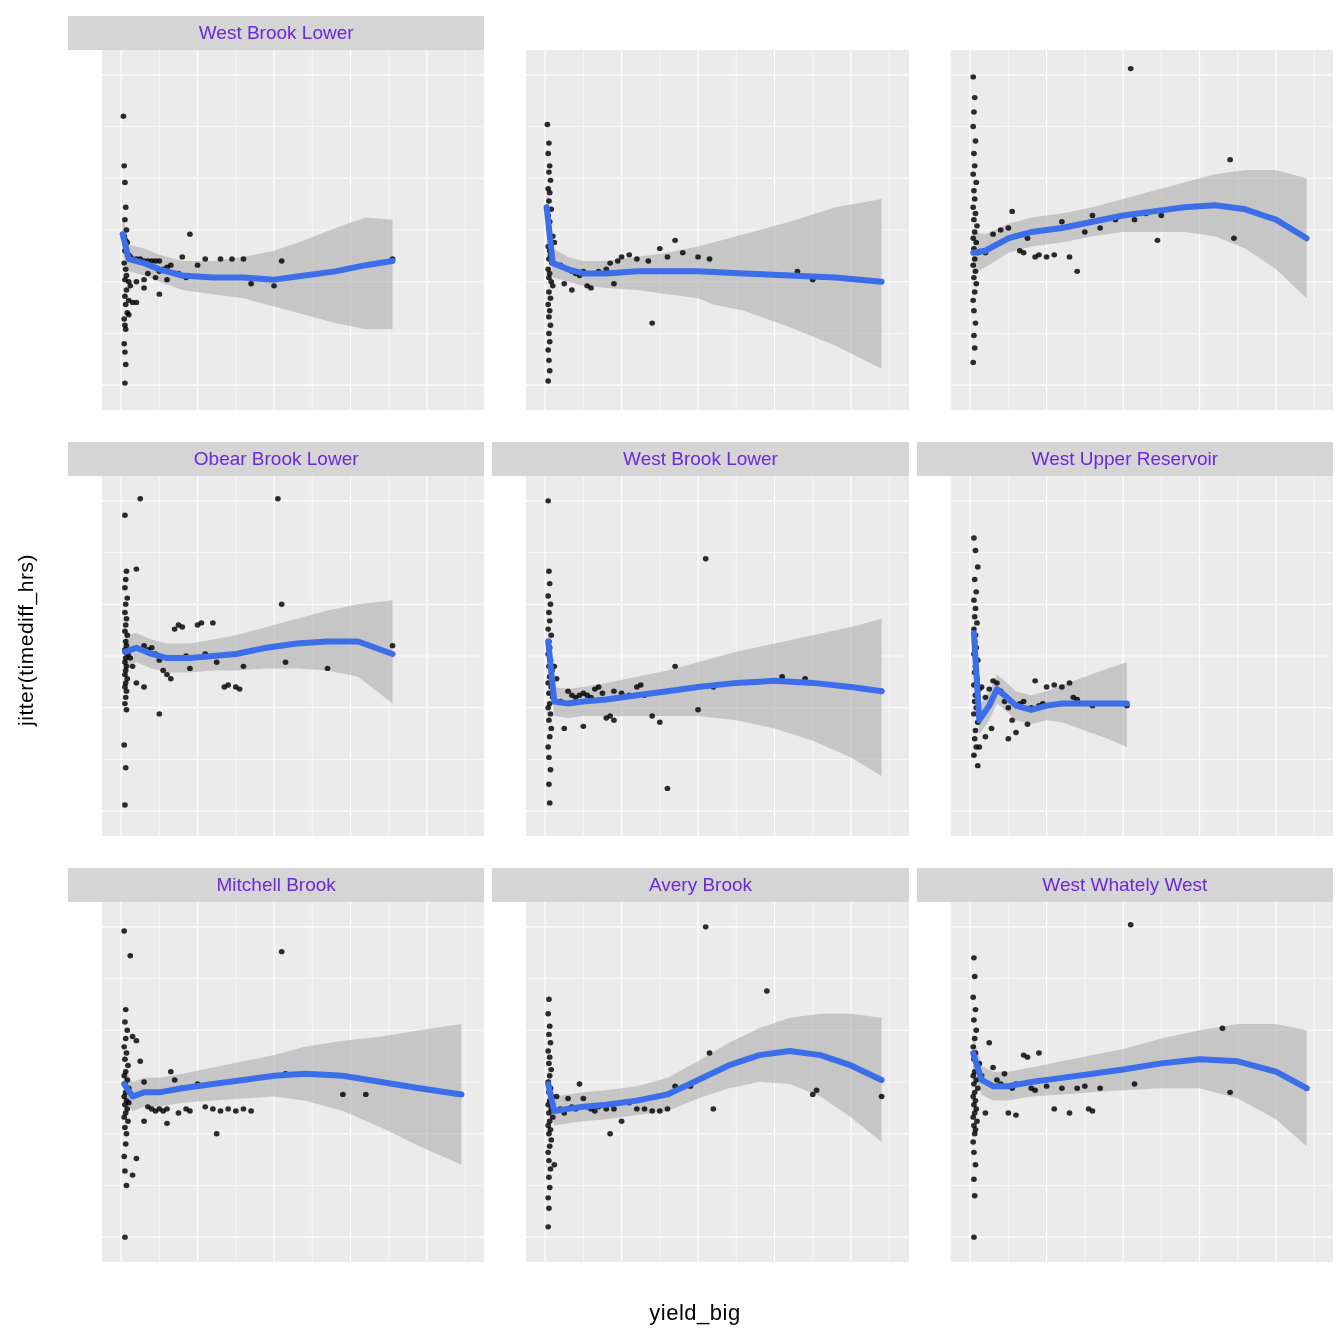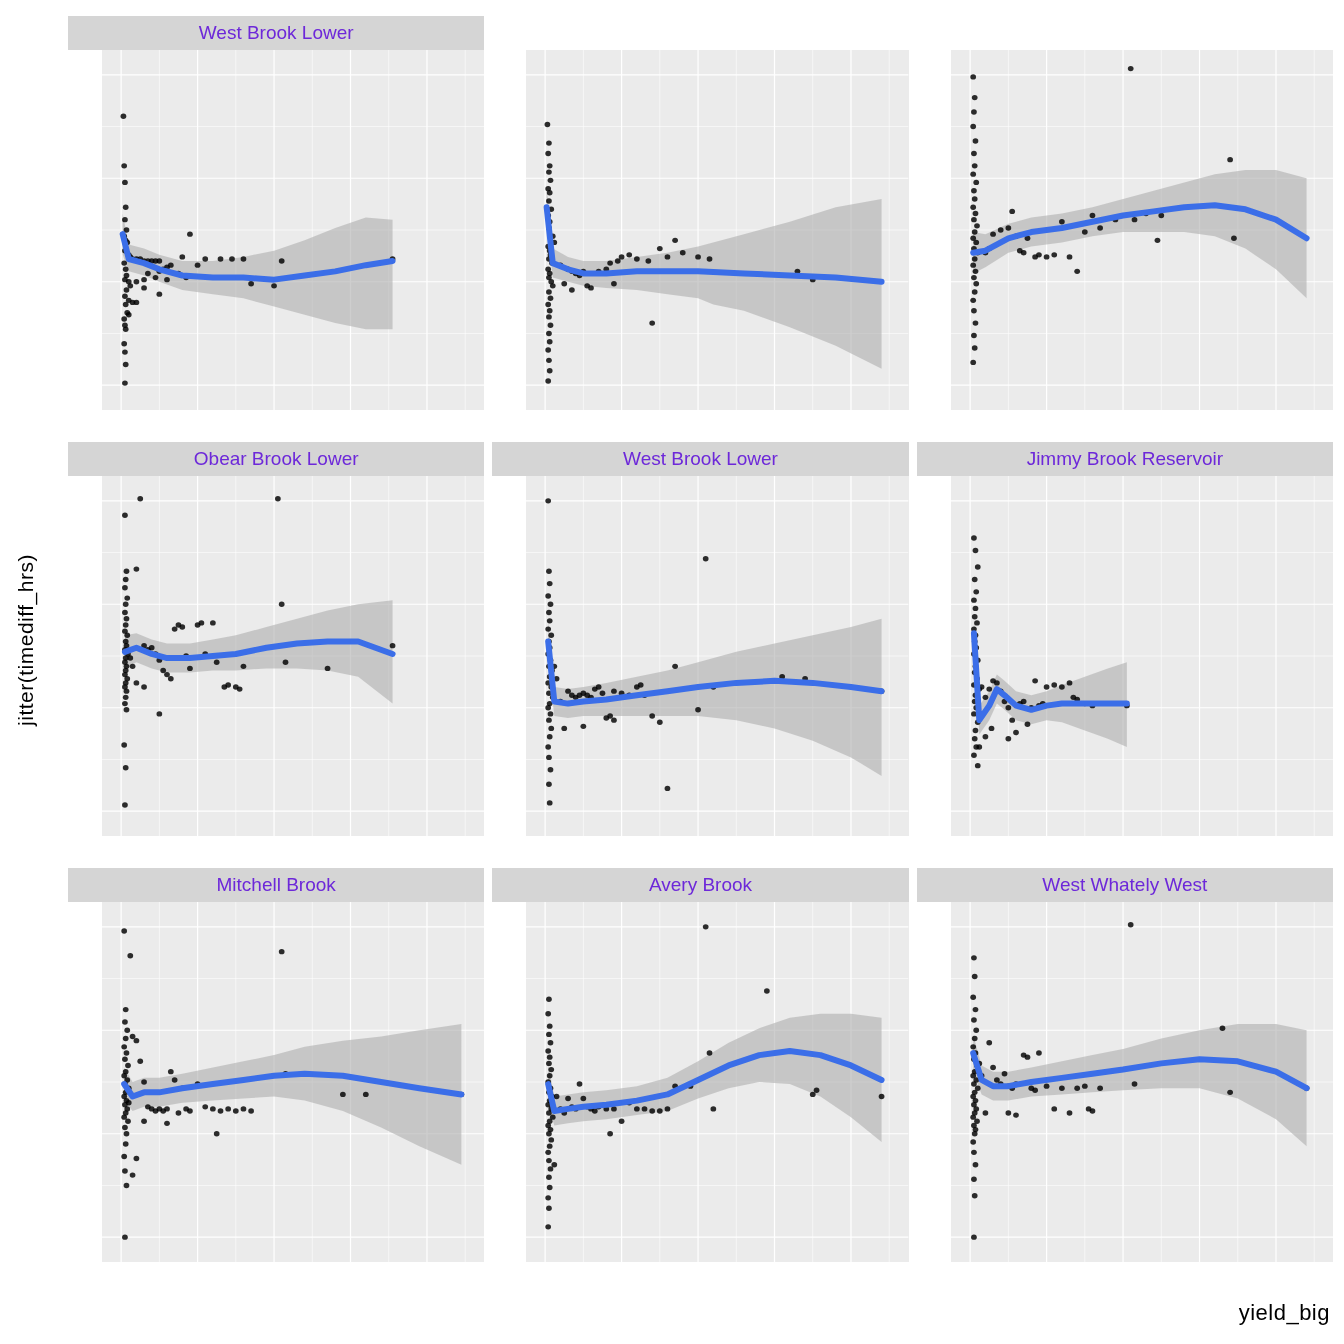--- a/index.html
+++ b/index.html
@@ -33,21 +33,21 @@
     text-align: center;
     font-size: 21px;
     letter-spacing: 0.5px;
   }
 
   .x-axis-title {
     position: absolute;
     left: 60px;
     top: 1300px;
     width: 1270px;
-    text-align: right;
+    text-align: center;
     font-size: 22px;
     letter-spacing: 0.5px;
   }
 
   .grid {
     position: absolute;
     left: 68px;
     top: 16px;
     width: 1265px;
     height: 1268px;
@@ -599,21 +599,21 @@
                 <ellipse cx="74.0" cy="528.7" rx="7.5" ry="7.5" fill="#000000" opacity="0.82"></ellipse>
                 <ellipse cx="150.0" cy="695.4" rx="7.5" ry="7.5" fill="#000000" opacity="0.82"></ellipse>
                 <ellipse cx="230.0" cy="678.2" rx="7.5" ry="7.5" fill="#000000" opacity="0.82"></ellipse>
               </g>
               <path d="M58.0 459.8 L74.0 626.4 L110.0 632.2 L150.0 626.4 L210.0 620.7 L290.0 609.2 L370.0 597.7 L450.0 586.2 L550.0 574.7 L650.0 569.0 L750.0 574.7 L850.0 586.2 L930.0 597.7 " fill="none" stroke="#3b6ee8" stroke-width="6" stroke-linejoin="round" stroke-linecap="round" vector-effect="non-scaling-stroke"></path>
             </svg>
           </div>
         </div>
       </div>
       <div class="facet">
-        <div class="facet-strip">Jimmy Brook Reservoir</div>
+        <div class="facet-strip">West Upper Reservoir</div>
         <div class="panel-wrap">
           <div class="panel">
             <svg viewBox="0 0 1000 1000" preserveAspectRatio="none">
               <g>
                 <line x1="0" x2="1000" y1="1074.712643678161" y2="1074.712643678161" stroke="#ffffff" stroke-width="1.6"></line>
                 <line x1="0" x2="1000" y1="787.3563218390805" y2="787.3563218390805" stroke="#ffffff" stroke-width="1.6"></line>
                 <line x1="0" x2="1000" y1="500" y2="500" stroke="#ffffff" stroke-width="1.6"></line>
                 <line x1="0" x2="1000" y1="212.64367816091954" y2="212.64367816091954" stroke="#ffffff" stroke-width="1.6"></line>
                 <line y1="0" y2="1000" x1="-50" x2="-50" stroke="#ffffff" stroke-width="1.6"></line>
                 <line y1="0" y2="1000" x1="150" x2="150" stroke="#ffffff" stroke-width="1.6"></line>

